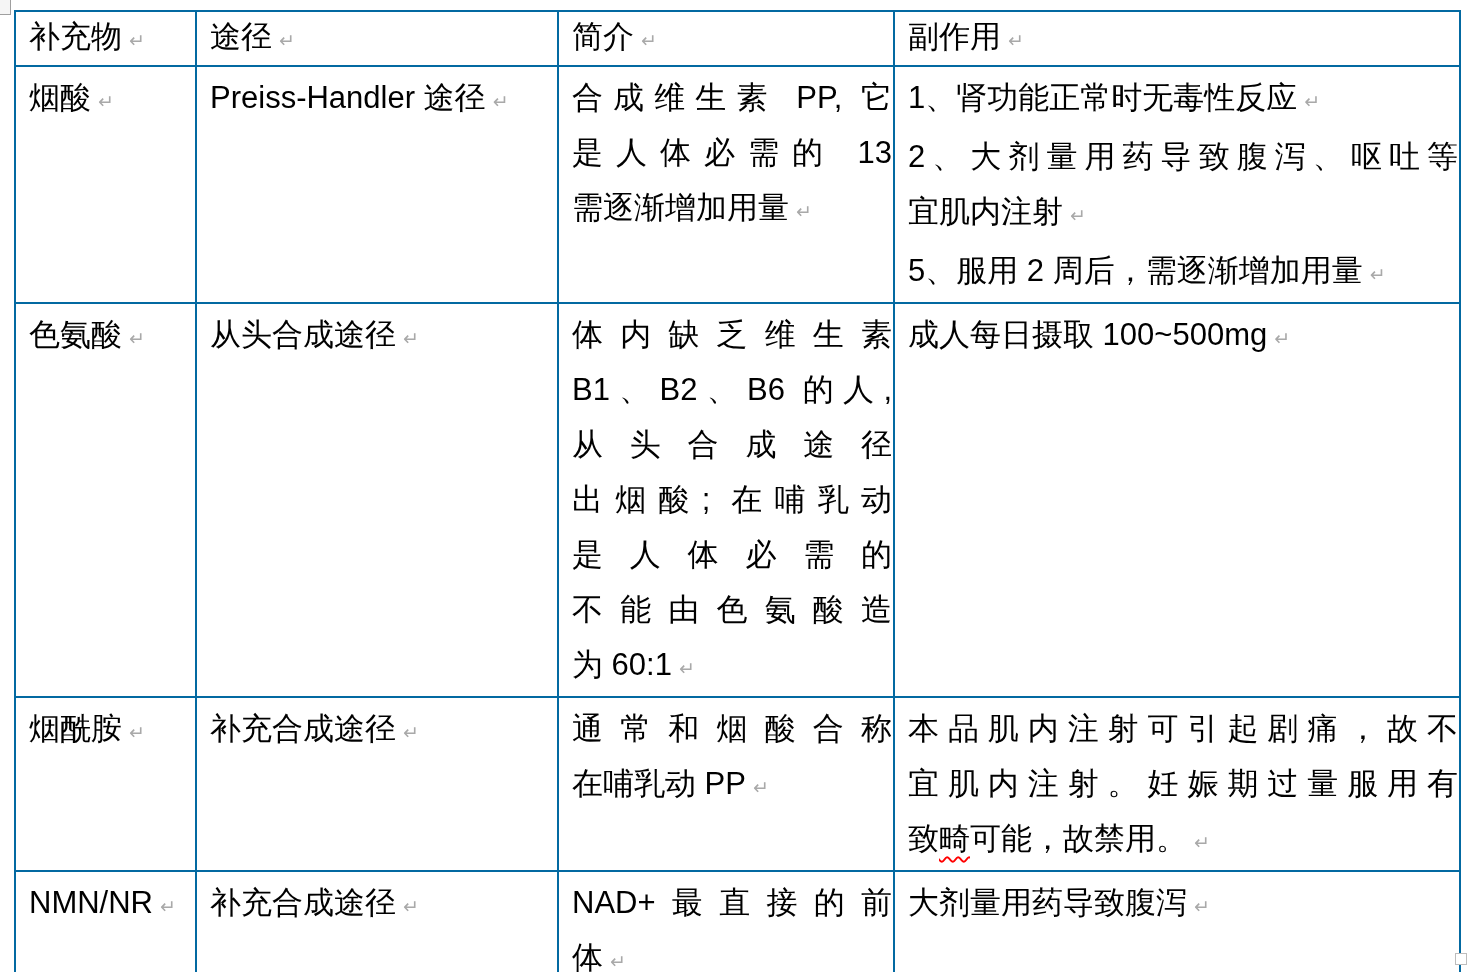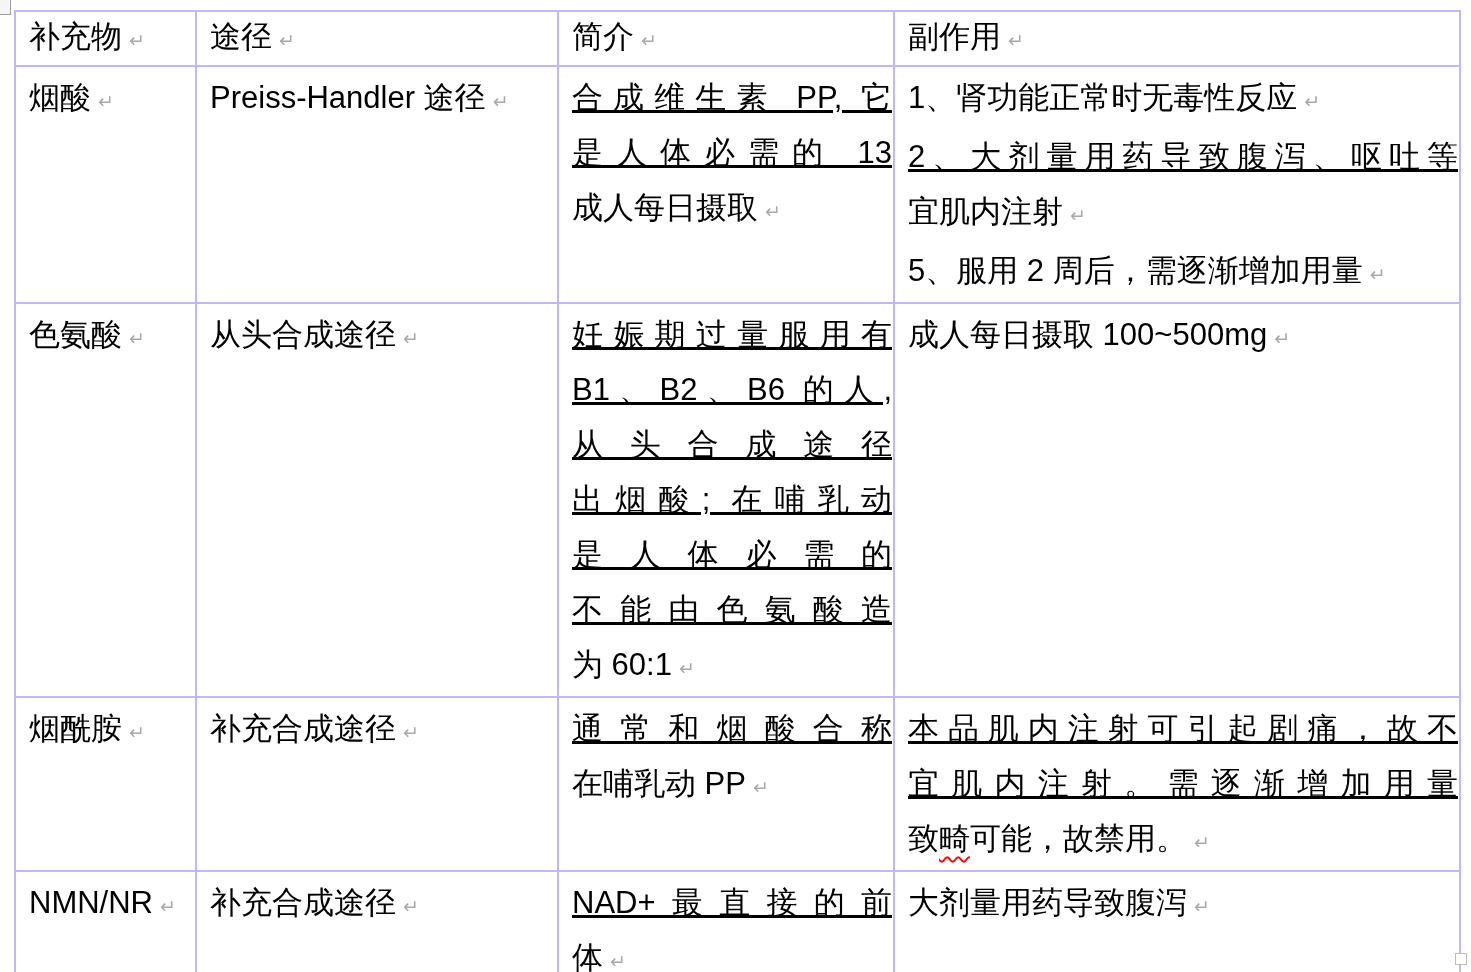--- a/index.html
+++ b/index.html
@@ -5,33 +5,32 @@
   html,body{margin:0;padding:0;}
   body{
     width:1471px;height:972px;background:#ffffff;overflow:hidden;position:relative;
     font-family:"Liberation Sans","DejaVu Sans",sans-serif;color:#000;
   }
   table.doc{
     position:absolute;left:14px;top:10px;width:1445px;
     border-collapse:collapse;table-layout:fixed;
   }
   td{
-    border:2px solid #c4b5fd;vertical-align:top;
+    border:2px solid #0369a1;vertical-align:top;
     padding:3px 1px 0 13px;
     font-size:31px;line-height:55px;
     overflow:hidden;
   }
   tr.hdr td{height:52px;line-height:47px;padding-top:1px;}
   col.c0{width:181px;} col.c1{width:362px;} col.c2{width:336px;} col.c3{width:566px;}
   .ln{white-space:nowrap;}
   .ln.just{
     white-space:normal;
     text-align:justify;text-align-last:justify;
     text-justify:inter-character;
-    text-decoration:underline;
   }
   .mark{
     color:#a9a9a9;font-size:19px;margin-left:7px;vertical-align:baseline;
   }
   .sq{
     text-decoration:underline wavy #f00;
     text-decoration-thickness:2px;
     text-underline-offset:7px;
     text-decoration-skip-ink:none;
   }
@@ -76,39 +75,39 @@
   <tr style="height:225px">
     <td>
       <div class="ln"><span>烟酸</span><span class="mark">↵</span></div>
     </td>
     <td>
       <div class="ln"><span>Preiss-Handler 途径</span><span class="mark">↵</span></div>
     </td>
     <td>
       <div class="ln just">合成维生素 PP, 它</div>
       <div class="ln just">是人体必需的 13</div>
-      <div class="ln"><span>成人每日摄取</span><span class="mark">↵</span></div>
+      <div class="ln"><span>需逐渐增加用量</span><span class="mark">↵</span></div>
     </td>
     <td>
       <div class="ln"><span>1、肾功能正常时无毒性反应</span><span class="mark">↵</span></div>
       <div class="ln just">2、大剂量用药导致腹泻、呕吐等</div>
       <div class="ln"><span>宜肌内注射</span><span class="mark">↵</span></div>
       <div class="ln"><span>5、服用 2 周后，需逐渐增加用量</span><span class="mark">↵</span></div>
     </td>
   </tr>
 
   <tr style="height:391px">
     <td>
       <div class="ln"><span>色氨酸</span><span class="mark">↵</span></div>
     </td>
     <td>
       <div class="ln"><span>从头合成途径</span><span class="mark">↵</span></div>
     </td>
     <td>
-      <div class="ln just">妊娠期过量服用有</div>
+      <div class="ln just">体内缺乏维生素</div>
       <div class="ln just">B1、B2、B6 的人,</div>
       <div class="ln just">从头合成途径</div>
       <div class="ln just">出烟酸; 在哺乳动</div>
       <div class="ln just">是人体必需的</div>
       <div class="ln just">不能由色氨酸造</div>
       <div class="ln"><span>为 60:1</span><span class="mark">↵</span></div>
     </td>
     <td>
       <div class="ln"><span>成人每日摄取 100~500mg</span><span class="mark">↵</span></div>
     </td>
@@ -120,21 +119,21 @@
     </td>
     <td>
       <div class="ln"><span>补充合成途径</span><span class="mark">↵</span></div>
     </td>
     <td>
       <div class="ln just">通常和烟酸合称</div>
       <div class="ln"><span>在哺乳动 PP</span><span class="mark">↵</span></div>
     </td>
     <td>
       <div class="ln just">本品肌内注射可引起剧痛，故不</div>
-      <div class="ln just">宜肌内注射。需逐渐增加用量</div>
+      <div class="ln just">宜肌内注射。妊娠期过量服用有</div>
       <div class="ln"><span>致</span><span class="sq">畸</span><span>可能，故禁用。</span><span class="mark">↵</span></div>
     </td>
   </tr>
 
   <tr style="height:112px">
     <td>
       <div class="ln"><span>NMN/NR</span><span class="mark">↵</span></div>
     </td>
     <td>
       <div class="ln"><span>补充合成途径</span><span class="mark">↵</span></div>

